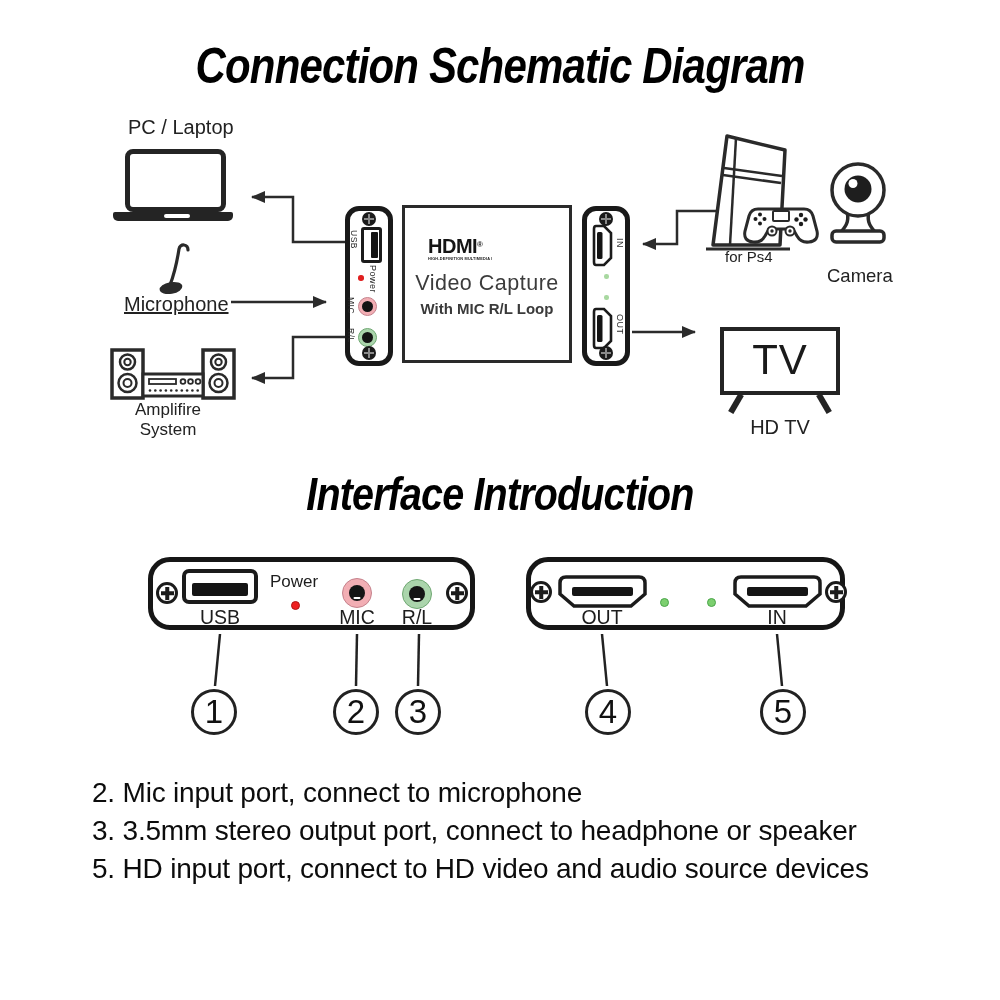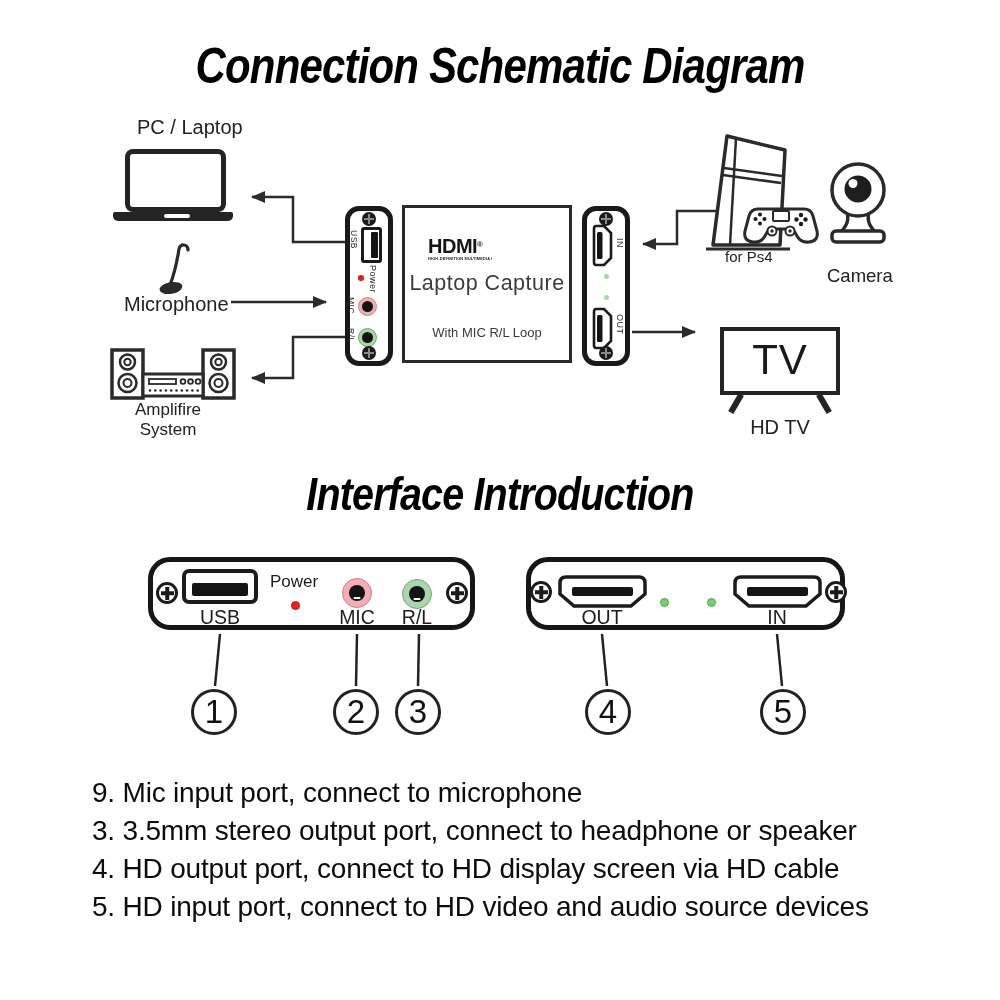--- a/index.html
+++ b/index.html
@@ -50,21 +50,21 @@
     border:3px solid #2a2a2a; background:#fff; }
 
   .hdmi-logo { position:absolute; left:428px; top:235px; width:70px; color:#141414; }
   .hdmi-word { font-size:20px; font-weight:800; letter-spacing:-0.5px; }
   .hdmi-reg { font-size:8px; vertical-align:super; font-weight:700; }
   .hdmi-tag { font-size:3.8px; letter-spacing:0.2px; white-space:nowrap; overflow:hidden;
     width:64px; margin-top:-1px; font-weight:700; }
   .vc-name { position:absolute; left:402px; top:271px; width:170px; text-align:center;
     font-size:21.5px; color:#3c3c3c; letter-spacing:0.5px; }
   .vc-sub { position:absolute; left:402px; top:300px; width:170px; text-align:center;
-    font-size:13px; font-weight:normal; color:#3a3a3a;margin-top:25px; }
+    font-size:15px; font-weight:bold; color:#3a3a3a; }
 
   
   .screwS { position:absolute; width:14px; height:14px; border-radius:50%; background:#1b1b1b; }
   .screwS::before, .screwS::after { content:""; position:absolute; background:#8a8a8a; }
   .screwS::before { left:50%; top:2px; bottom:2px; width:2px; transform:translateX(-50%); }
   .screwS::after  { top:50%; left:2px; right:2px; height:2px; transform:translateY(-50%); }
 
   
   .screwL { position:absolute; width:22px; height:22px; border:3.5px solid #1b1b1b;
     border-radius:50%; background:#fff; }
@@ -136,30 +136,30 @@
       </defs>
       <g fill="none" stroke="#2b2b2b" stroke-width="2.5">
         <polyline points="346,242 293,242 293,197 252,197" marker-end="url(#ah)"></polyline>
         <polyline points="231,302 326,302" marker-end="url(#ah)"></polyline>
         <polyline points="346,337 293,337 293,378 252,378" marker-end="url(#ah)"></polyline>
         <polyline points="731,211 677,211 677,244 643,244" marker-end="url(#ah)"></polyline>
         <polyline points="632,332 695,332" marker-end="url(#ah)"></polyline>
       </g>
     </svg>
 
-    <div class="lbl" style="left:128px; top:116px; font-size:20px;margin-left:9px;">PC / Laptop</div>
+    <div class="lbl" style="left:128px; top:116px; font-size:20px;">PC / Laptop</div>
     <div class="laptop-screen"></div>
     <div class="laptop-base"></div>
     <div class="laptop-notch"></div>
 
     <svg class="abs" style="left:155px; top:240px;" width="45" height="58" viewBox="0 0 45 58">
       <path d="M33,10 C33,4 25,3 24,9 C22,22 20,32 15,45" stroke="#2a2a2a" stroke-width="3.2" fill="none" stroke-linecap="round"></path>
       <ellipse cx="16" cy="48" rx="11.5" ry="5.8" fill="#2a2a2a" transform="rotate(-10 16 48)"></ellipse>
     </svg>
-    <div class="lbl" style="left:124px; top:293px; font-size:20px;">Microphone</div>
+    <div class="lbl" style="left:124px; top:293px; font-size:20px;text-decoration:underline;">Microphone</div>
 
     <svg class="abs" style="left:108px; top:346px;" width="130" height="56" viewBox="0 0 130 56">
       <g stroke="#2a2a2a" fill="#fff">
         <rect x="4" y="4" width="31" height="48" stroke-width="3.5"></rect>
         <rect x="95" y="4" width="31" height="48" stroke-width="3.5"></rect>
         <circle cx="19.5" cy="16" r="7.5" stroke-width="2.5"></circle>
         <circle cx="19.5" cy="16" r="3.2" stroke-width="2"></circle>
         <circle cx="19.5" cy="37" r="9" stroke-width="2.5"></circle>
         <circle cx="19.5" cy="37" r="4" stroke-width="2"></circle>
         <circle cx="110.5" cy="16" r="7.5" stroke-width="2.5"></circle>
@@ -206,21 +206,21 @@
         <div class="hole"></div>
       </div>
     <div class="vtext" style="left:346px; top:328px; font-size:8.5px;">R/L</div>
     <div class="screwS" style="left:362px; top:346px;"></div>
 
     <div class="main-box"></div>
     <div class="hdmi-logo">
       <span class="hdmi-word">HDMI</span><span class="hdmi-reg">®</span>
       <div class="hdmi-tag">HIGH-DEFINITION MULTIMEDIA INTERFACE</div>
     </div>
-    <div class="vc-name">Laptop Capture</div>
+    <div class="vc-name">Video Capture</div>
     <div class="vc-sub">With MIC R/L Loop</div>
 
     <div class="strip right"></div>
     <div class="screwS" style="left:599px; top:212px;"></div>
     <svg class="abs" style="left:592px; top:224px;" width="21" height="43" viewBox="0 0 21 43">
       <path d="M4,2 Q2,2 2,5 L2,38 Q2,41 4,41 L12,41 L19,34 L19,9 L12,2 Z" stroke="#1b1b1b" stroke-width="2.6" fill="#fff"></path>
       <rect x="5" y="8" width="5.5" height="27" rx="1.5" fill="#141414"></rect>
     </svg>
     <div class="vtext" style="left:615px; top:238px;">IN</div>
     <div class="led grnS" style="left:604px; top:274px;"></div>
@@ -325,19 +325,18 @@
     <div class="screwL" style="left:825px; top:581px;"></div>
 
     <div class="callout" style="left:191px;">1</div>
     <div class="callout" style="left:333px;">2</div>
     <div class="callout" style="left:395px;">3</div>
     <div class="callout" style="left:585px;">4</div>
     <div class="callout" style="left:760px;">5</div>
   </div>
 
   <div class="notes">
-    <div class="note-item">9. Mic input port, connect to microphone</div>
+    <div class="note-item">2. Mic input port, connect to microphone</div>
     <div class="note-item">3. 3.5mm stereo output port, connect to headphone or speaker</div>
-    <div class="note-item">4. HD output port, connect to HD display screen via HD cable</div>
     <div class="note-item">5. HD input port, connect to HD video and audio source devices</div>
   </div>
 
 </div>
 
 </body></html>

